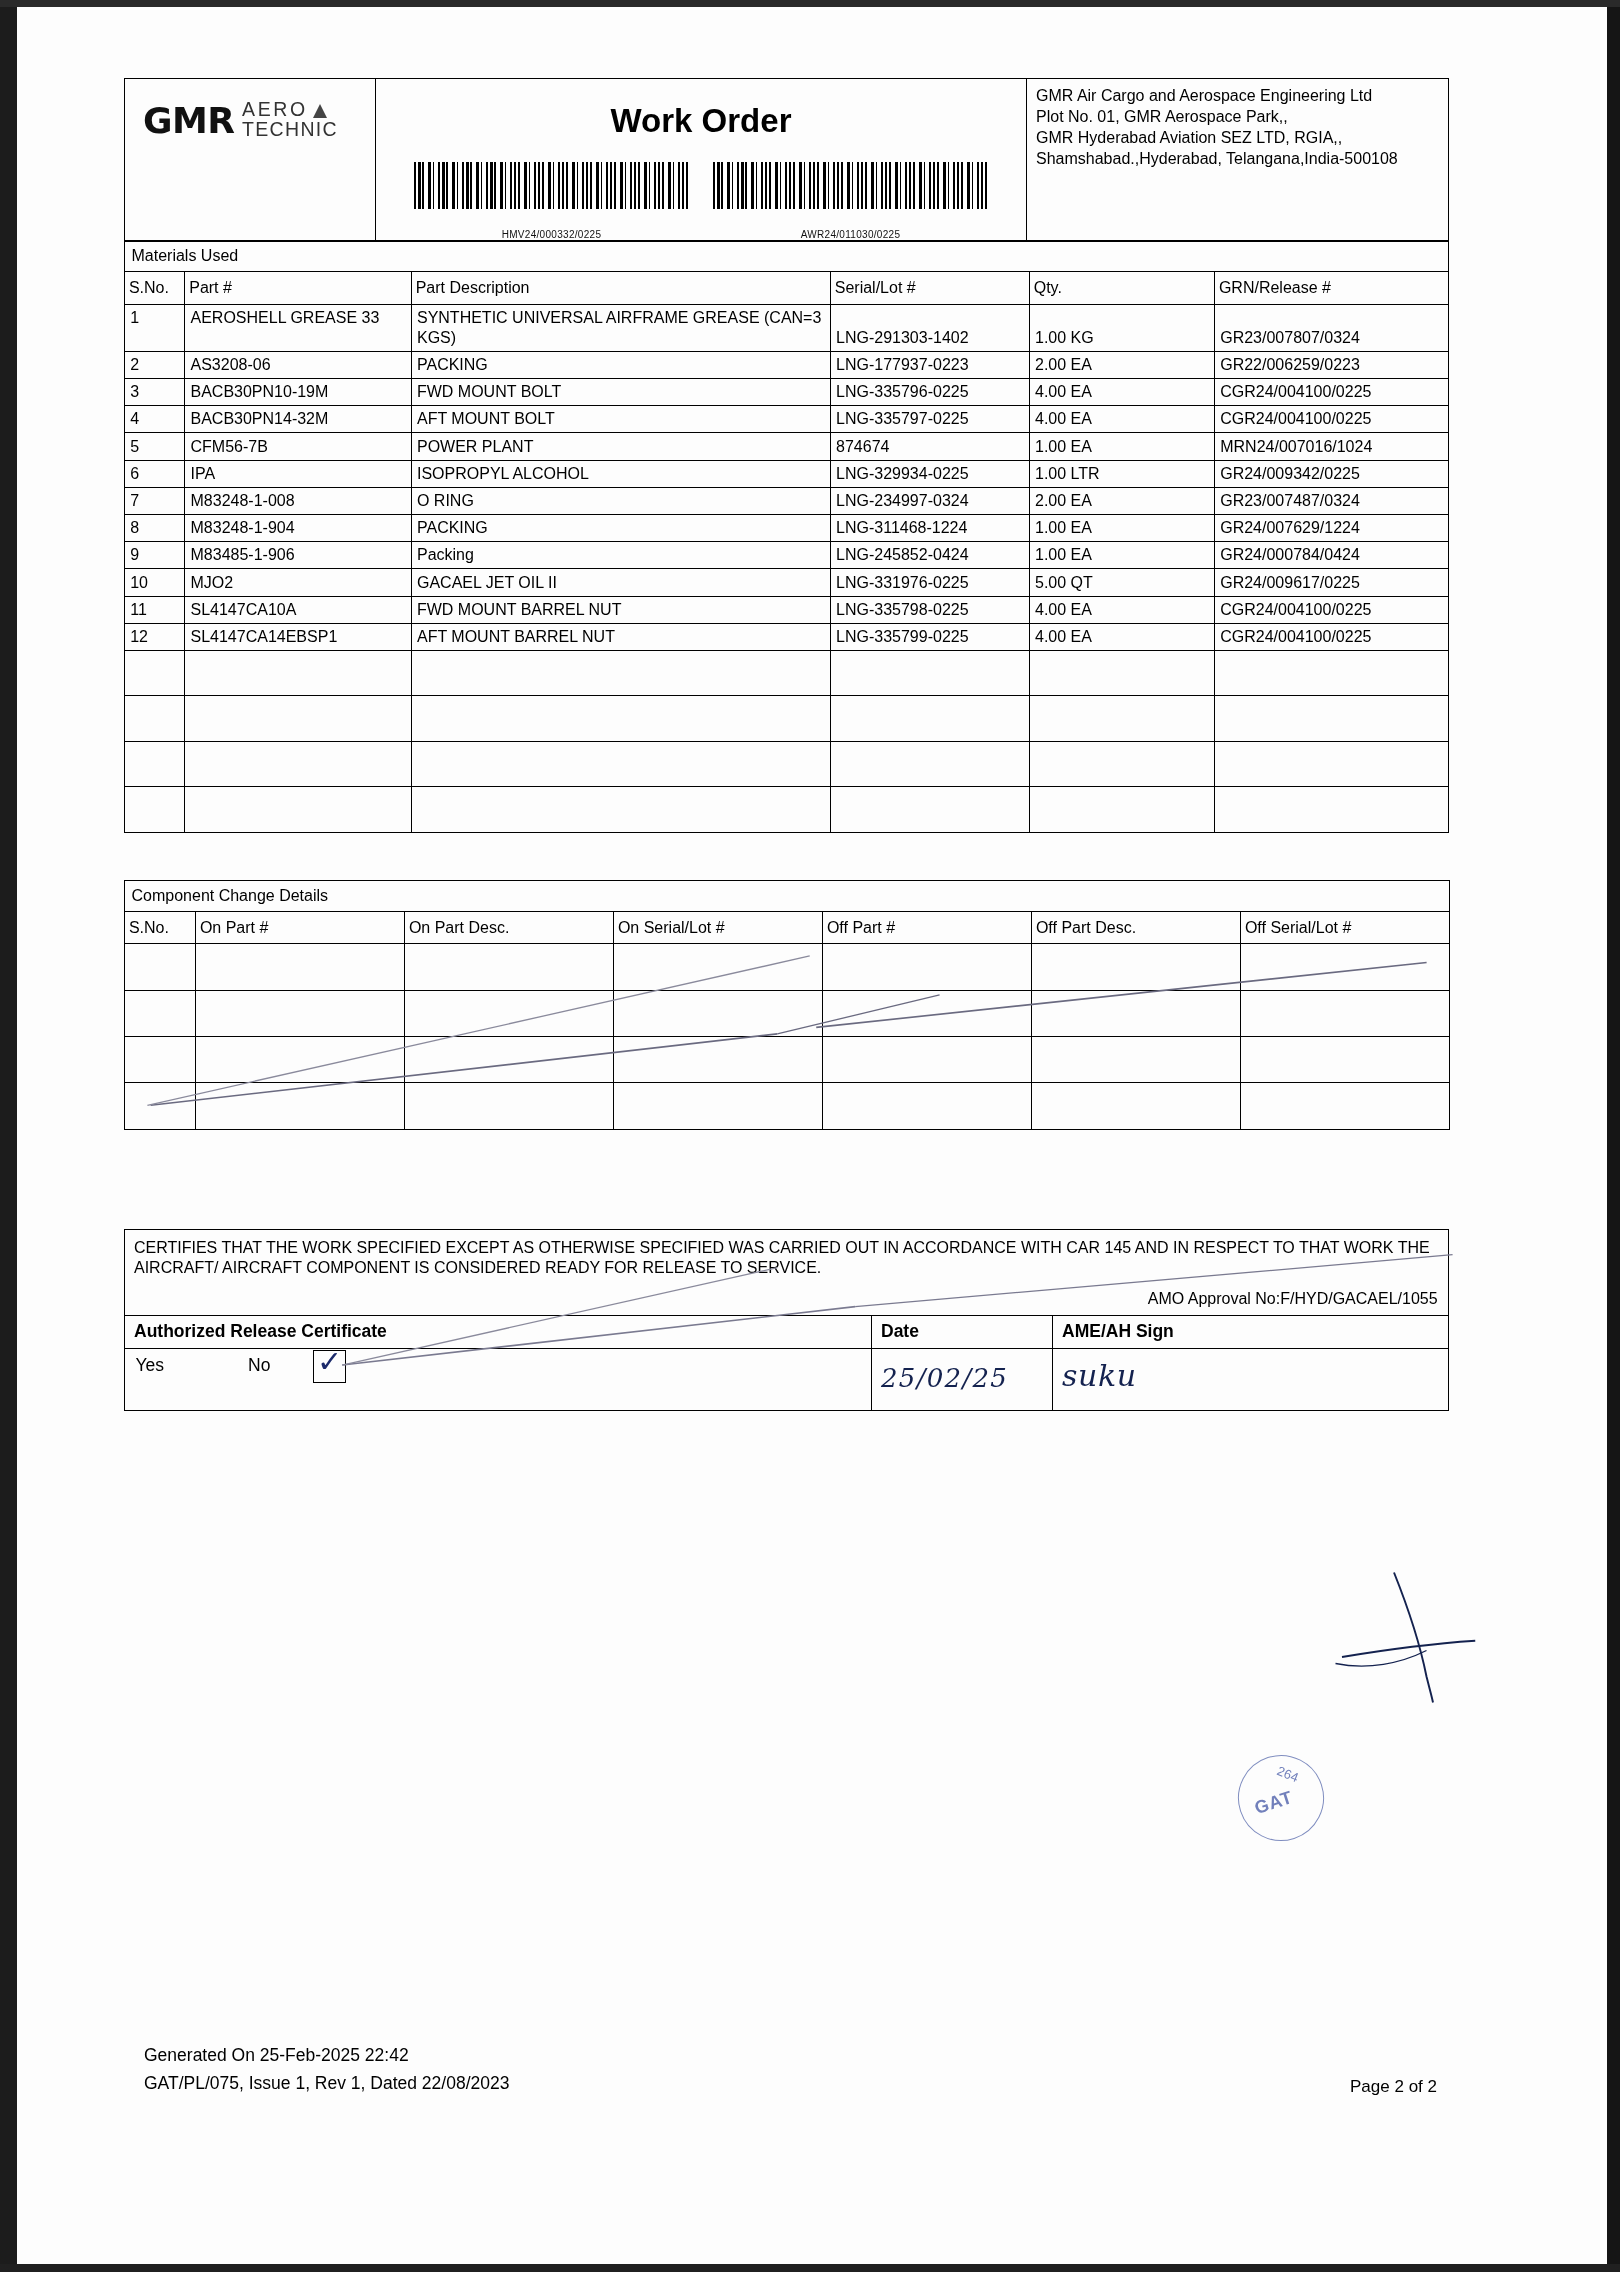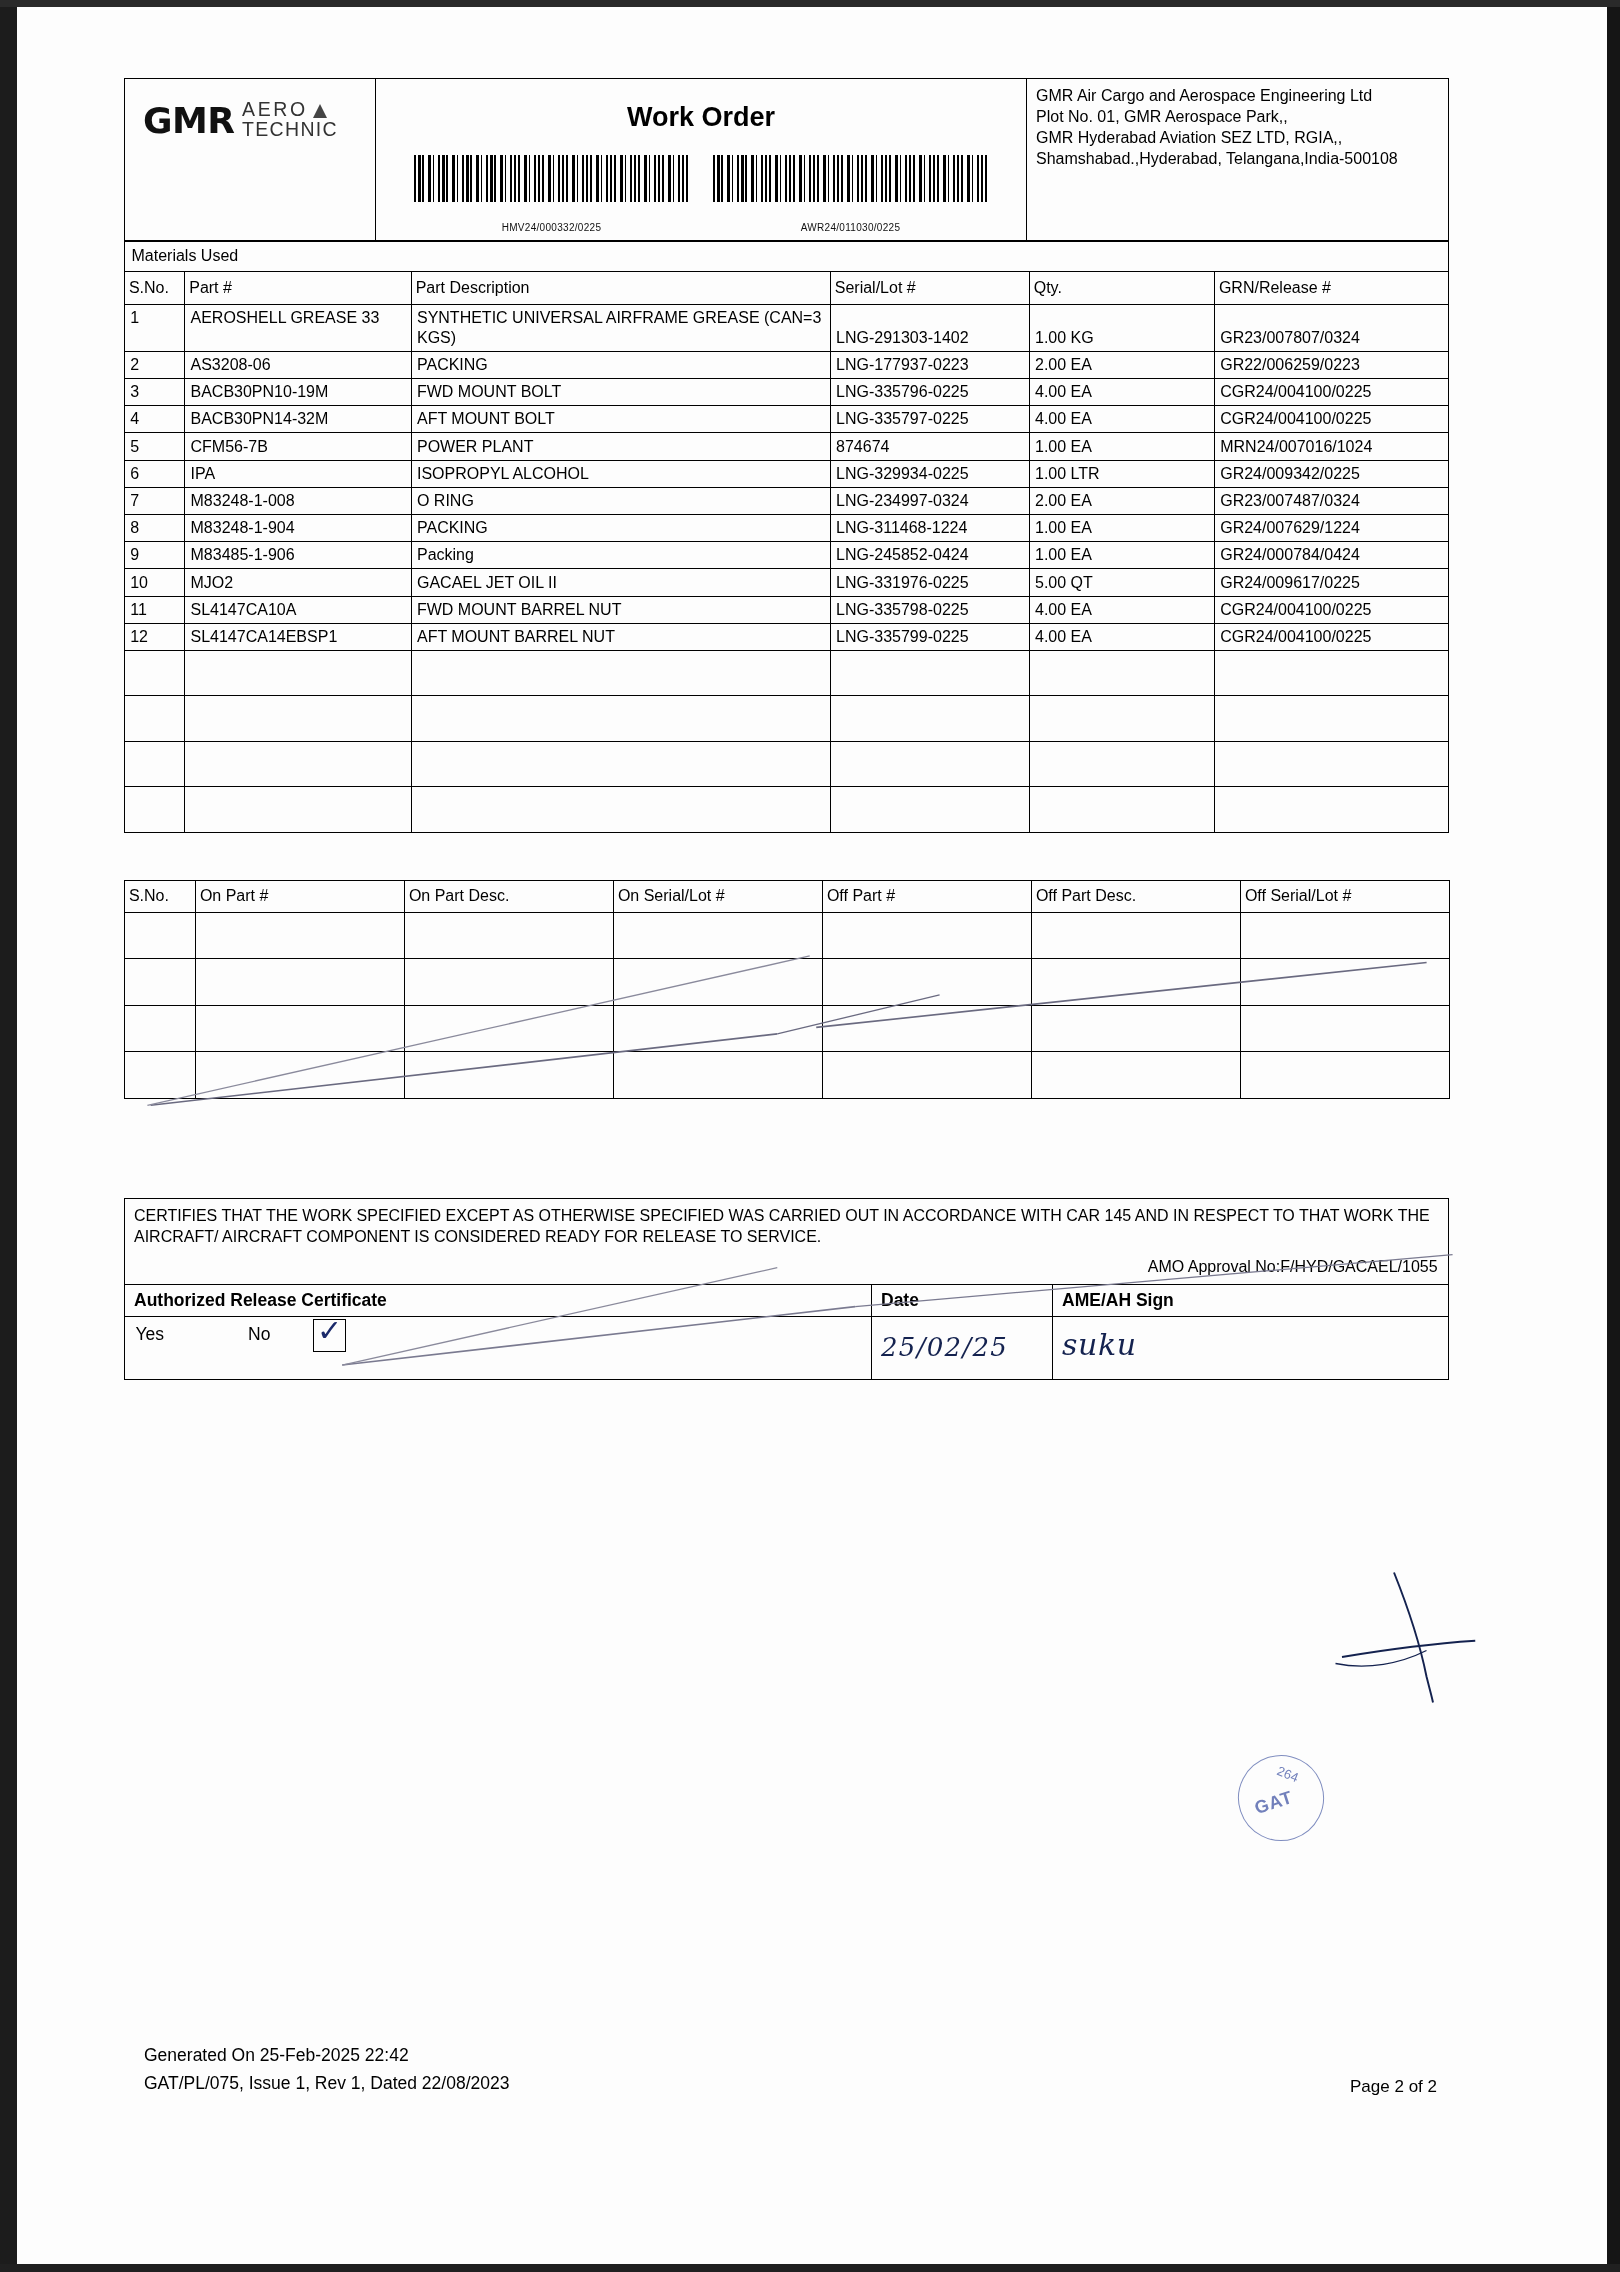--- a/index.html
+++ b/index.html
@@ -118,21 +118,21 @@
     border-bottom: 14.3px solid #444;
     margin-left: 5.2px;
     vertical-align: middle;
   }
   .title-cell {
     width: 650px;
     position: relative;
     text-align: center;
   }
   .wo-title {
-    font-size: 27px;
+    font-size: 33px;
     font-weight: bold;
     margin-top: 23.4px;
     color: #000;
   }
   .barcodes {
     display: flex;
     justify-content: space-around;
     align-items: flex-end;
     margin-top: 22px;
     padding: 0 26px;
@@ -526,20 +526,23 @@
         <colgroup>
           <col class="cc-sno">
             <col class="cc-col">
             <col class="cc-col">
             <col class="cc-col">
           <col class="cc-col">
             <col class="cc-col">
             <col class="cc-col">
         </colgroup>
         <tbody>
+            <tr>
+          <td class="section-label" colspan="7">Component Change Details</td>
+        </tr>
         <tr class="hdr-row">
           <th>S.No.</th>
           <th>On Part #</th>
           <th>On Part Desc.</th>
           <th>On Serial/Lot #</th>
           <th>Off Part #</th>
           <th>Off Part Desc.</th>
           <th>Off Serial/Lot #</th>
         </tr>
         <tr class="cc-blank">

